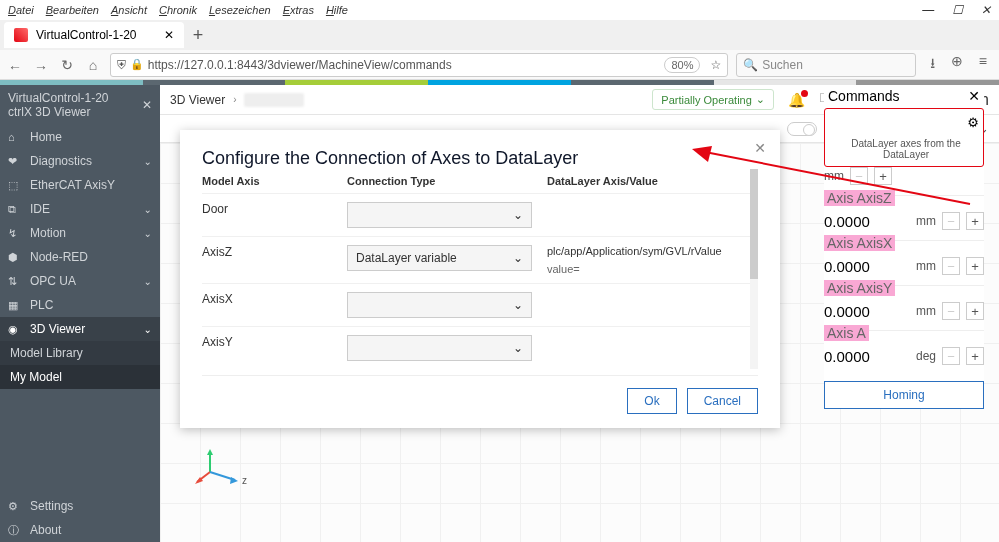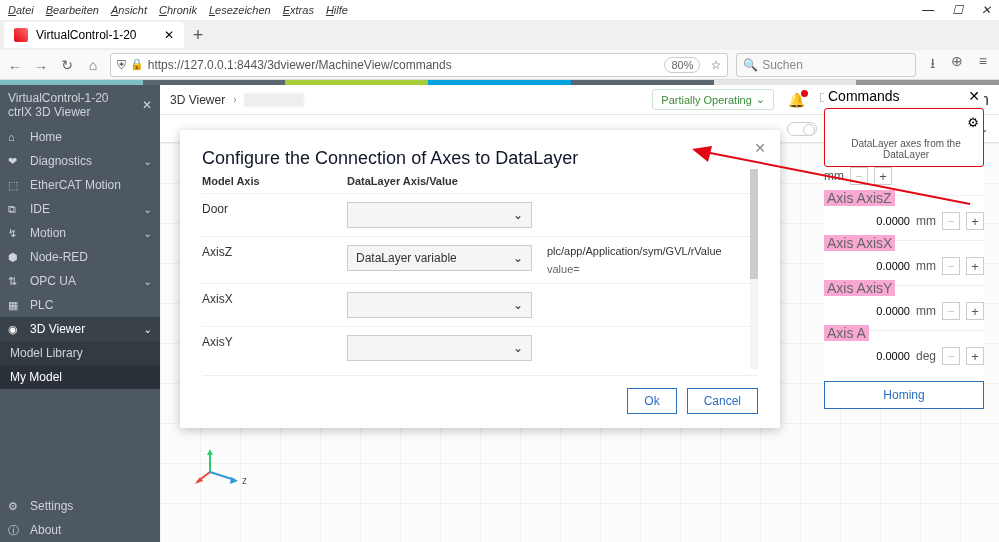--- a/index.html
+++ b/index.html
@@ -61,21 +61,21 @@
 .cmd-panel { position:absolute; top:88px; right:15px; width:160px; background:#fff; z-index:5; font-size:12px; }
 .cmd-header { display:flex; align-items:center; padding:0 4px 4px; font-size:14px; }
 .cmd-header .x { margin-left:auto; font-size:14px; }
 .cmd-callout { border:1.5px solid #e30613; border-radius:3px; padding:6px 4px 6px 8px; margin-bottom:6px; }
 .cmd-callout .gear-row { display:flex; justify-content:flex-end; margin-bottom:8px; }
 .cmd-callout .gear { font-size:13px; }
 .cmd-callout .tip { font-size:10px; color:#555; text-align:center; }
 .axis-block { border-top:1px solid #eee; padding:6px 0 10px; position:relative; }
 .axis-block legend,.axis-label { position:relative; top:-12px; background:#f9a8d4; font-size:14px; color:#666; padding:0 3px; }
 .axis-row { display:flex; align-items:center; gap:6px; margin-top:-6px; }
-.axis-val { flex:1; text-align:right; font-size:11px; }
+.axis-val { flex:1; text-align:left; font-size:15px; }
 .axis-unit { font-size:12px; color:#555; }
 .step-btn { width:18px; height:18px; border:1px solid #ccc; display:flex; align-items:center; justify-content:center; font-size:13px; color:#555; }
 .step-btn.dis { color:#ccc; }
 .homing-btn { border:1px solid #2a6fbf; color:#2a6fbf; text-align:center; padding:6px; margin-top:6px; font-size:12px; }
 
 
 .modal { position:absolute; top:130px; left:180px; width:600px; background:#fff; box-shadow:0 2px 10px rgba(0,0,0,0.25); z-index:10; padding:18px 22px 14px; }
 .modal h2 { font-size:18px; font-weight:400; color:#0f172a; }
 .modal .close-x { position:absolute; top:10px; right:14px; font-size:14px; color:#888; cursor:pointer; }
 .modal-body { max-height:240px; overflow-y:auto; position:relative; }
@@ -168,21 +168,21 @@
         <span class="icon">⌂</span>
         <span>Home</span>
       </div>
       <div class="sb-item">
         <span class="icon">❤</span>
         <span>Diagnostics</span>
         <span class="chev">⌄</span>
       </div>
       <div class="sb-item">
         <span class="icon">⬚</span>
-        <span>EtherCAT Motion</span>
+        <span>EtherCAT AxisY</span>
       </div>
       <div class="sb-item">
         <span class="icon">⧉</span>
         <span>IDE</span>
         <span class="chev">⌄</span>
       </div>
       <div class="sb-item">
         <span class="icon">↯</span>
         <span>Motion</span>
         <span class="chev">⌄</span>
@@ -312,20 +312,21 @@
     </div>
   <div class="homing-btn">Homing</div>
 </div>
 
 <div class="modal">
   <span class="close-x">✕</span>
   <h2>Configure the Connection of Axes to DataLayer</h2>
   <div class="modal-body">
     <div class="modal-table-h">
       <div class="c-ax">Model Axis</div>
+      <div class="c-ct">Connection Type</div>
       <div class="c-dl">DataLayer Axis/Value</div>
     </div>
     <div id="modal-rows">
         <div class="modal-row">
           <div class="c-ax">Door</div>
     <div class="c-ct">
             <div class="dd">
               <span></span>
               <span>⌄</span>
             </div>

